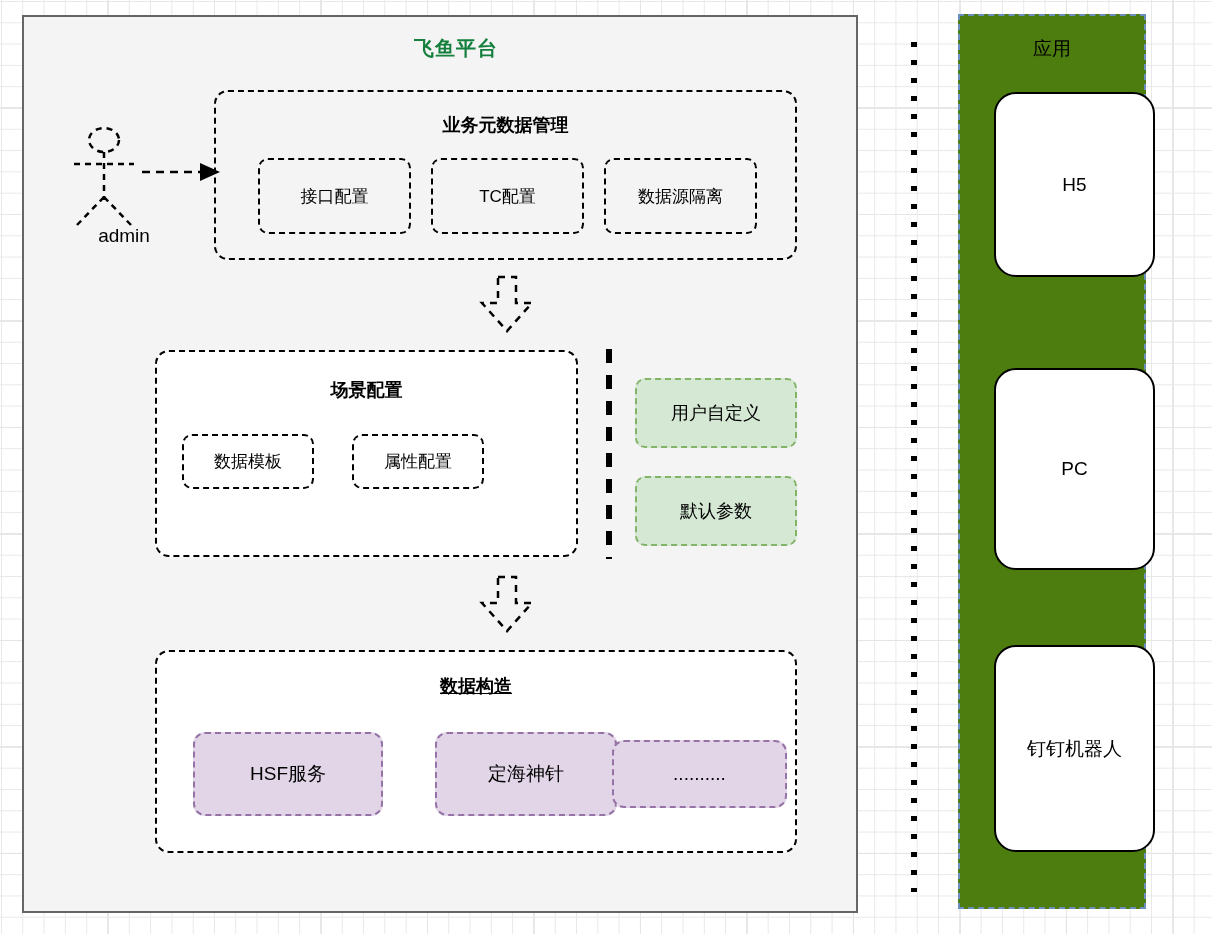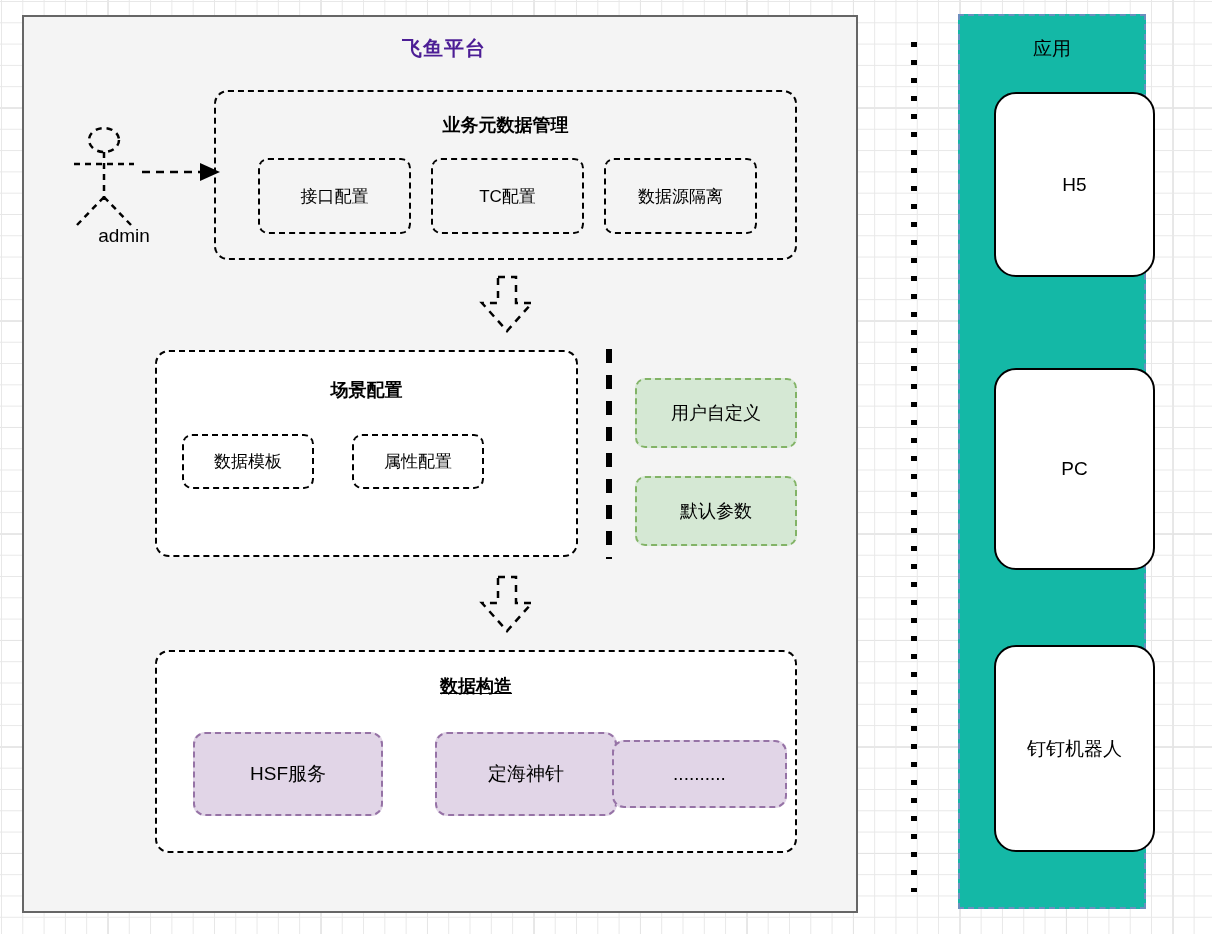--- a/index.html
+++ b/index.html
@@ -41,27 +41,27 @@
     left: 22px;
     top: 15px;
     width: 836px;
     height: 898px;
     background: #f4f4f4;
     border: 2px solid #666666;
     box-sizing: border-box;
   }
   #platform-title {
     position: absolute;
-    left: 4px;
+    left: 16px;
     top: 18px;
     width: 100%;
     text-align: center;
     font-size: 20px;
     font-weight: bold;
-    color: #4c1d95;
+    color: #15803d;
     letter-spacing: 1px;
   }
 
   
   #actor {
     position: absolute;
     left: 45px;
     top: 105px;
     width: 110px;
     height: 135px;
@@ -213,21 +213,21 @@
     background-size: 6px 18px;
   }
 
   
   #app-panel {
     position: absolute;
     left: 958px;
     top: 14px;
     width: 188px;
     height: 895px;
-    background: #14b8a6;
+    background: #4d7c0f;
     border: 2px dashed #6c8ebf;
     box-sizing: border-box;
   }
   #app-panel-title {
     position: absolute;
     left: 0;
     top: 20px;
     width: 100%;
     text-align: center;
     font-size: 19px;

